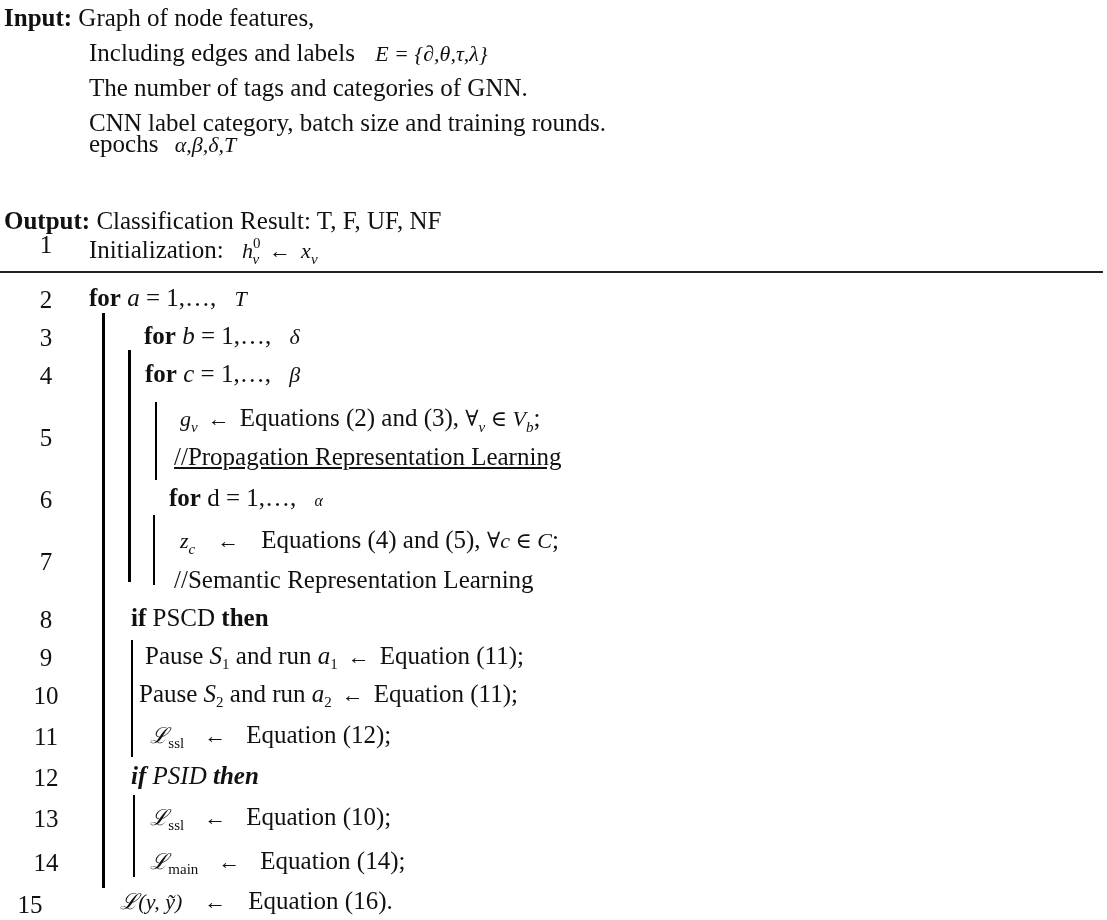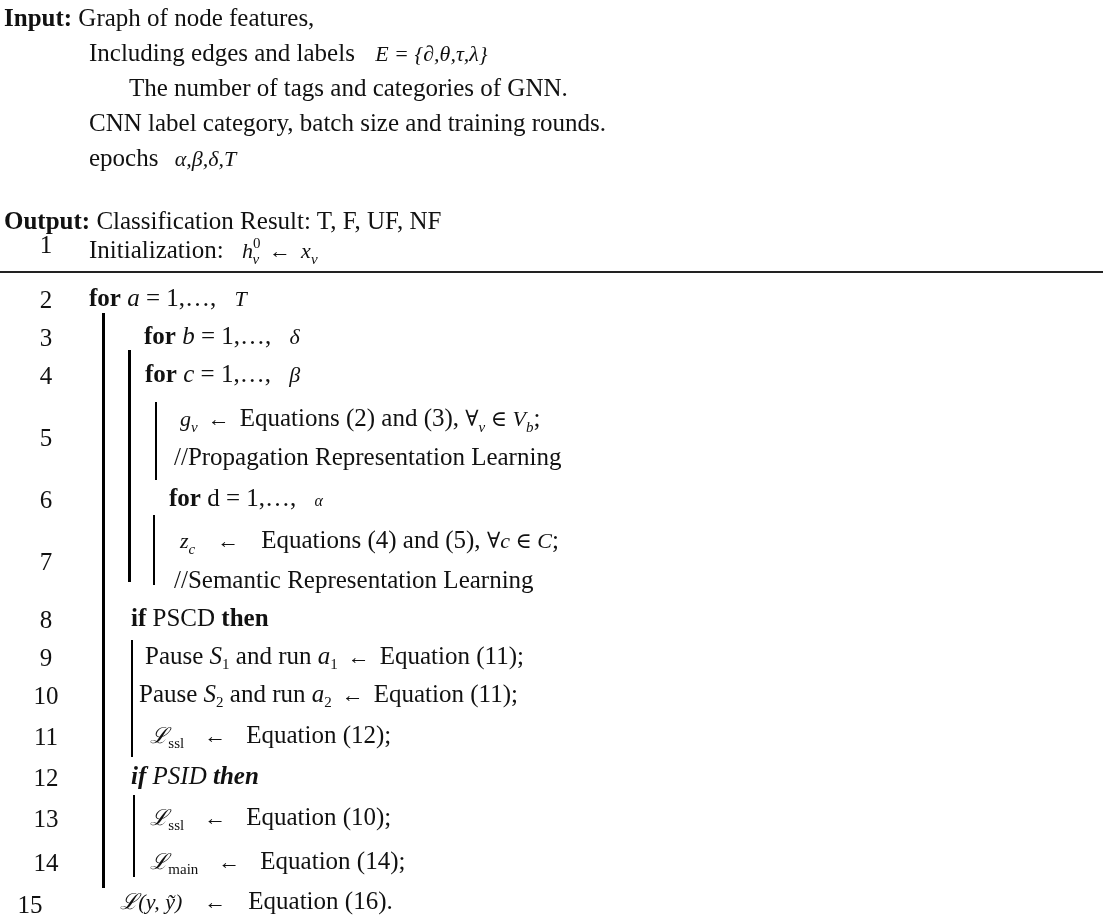--- a/index.html
+++ b/index.html
@@ -25,27 +25,27 @@
 <body>
 
 <div class="ln" style="left:4px; top:3px;">
   <span class="b">Input:</span>
   <span>Graph of node features,</span>
 </div>
 <div class="ln" style="left:89px; top:38px;text-align:center;">
   <span>Including edges and labels</span>
   <span class="math" style="margin-left:14px;">E = {∂,θ,τ,λ}</span>
 </div>
-<div class="ln" style="left:89px; top:73px;margin-left:40px;">
+<div class="ln" style="left:89px; top:73px;">
   <span>The number of tags and categories of GNN.</span>
 </div>
 <div class="ln" style="left:89px; top:108px;">
   <span>CNN label category, batch size and training rounds.</span>
 </div>
-<div class="ln" style="left:89px; top:143px;">
+<div class="ln" style="left:89px; top:129px;">
   <span>epochs</span>
   <span class="math" style="margin-left:10px;">α,β,δ,T</span>
 </div>
 <div class="ln" style="left:4px; top:206px;">
   <span class="b">Output:</span>
   <span>Classification Result: T, F, UF, NF</span>
 </div>
 
 <div class="num" style="left:26px; top:230px;">1</div>
 <div class="ln" style="left:89px; top:228px;">
@@ -71,21 +71,21 @@
 <div class="ln" style="left:145px; top:359px;">
   <span class="b">for</span>
   <span class="i">c</span><span> = 1,…, </span><span class="math" style="margin-left:12px;">β</span>
 </div>
 
 <div class="num" style="left:26px; top:423px;">5</div>
 <div class="ln" style="left:180px; top:403px;">
   <span class="math"><span>g</span><span class="subi">v</span></span><span class="arrow">←</span><span>Equations (2) and (3),</span>
   <span class="math"><span>∀</span><span class="subi">v</span><span> ∈ V</span><span class="subi">b</span></span><span>;</span>
 </div>
-<div class="ln" style="left:174px; top:442px;">//Propagation Representation Learning</div>
+<div class="ln" style="left:174px; top:442px;text-decoration:underline;">//Propagation Representation Learning</div>
 
 <div class="num" style="left:26px; top:485px;">6</div>
 <div class="ln" style="left:145px; top:483px;margin-left:24px;">
   <span class="b">for</span>
   <span>d</span><span> = 1,…, </span><span class="small" style="margin-left:12px;">α</span>
 </div>
 
 <div class="num" style="left:26px; top:547px;">7</div>
 <div class="ln" style="left:180px; top:525px;">
   <span class="math"><span>z</span><span class="subi">c</span></span><span class="arrow" style="margin:0 22px;">←</span><span>Equations (4) and (5),</span>

